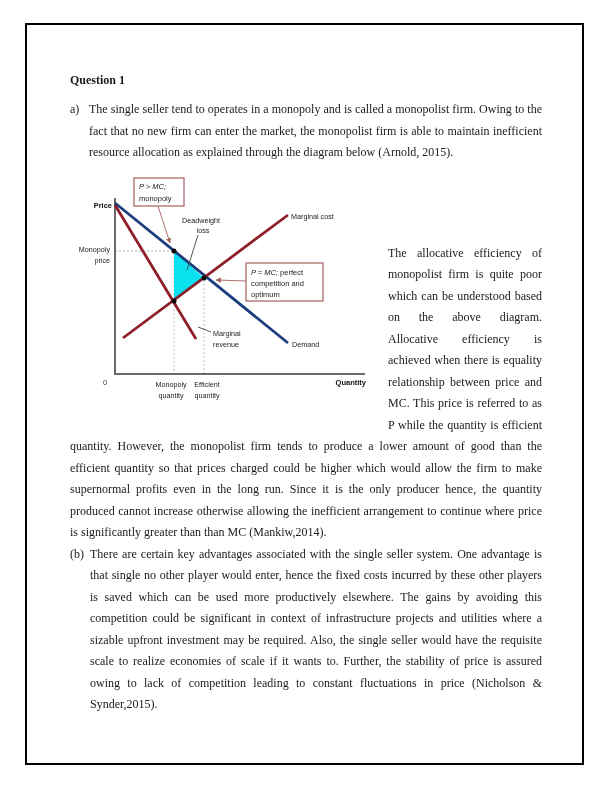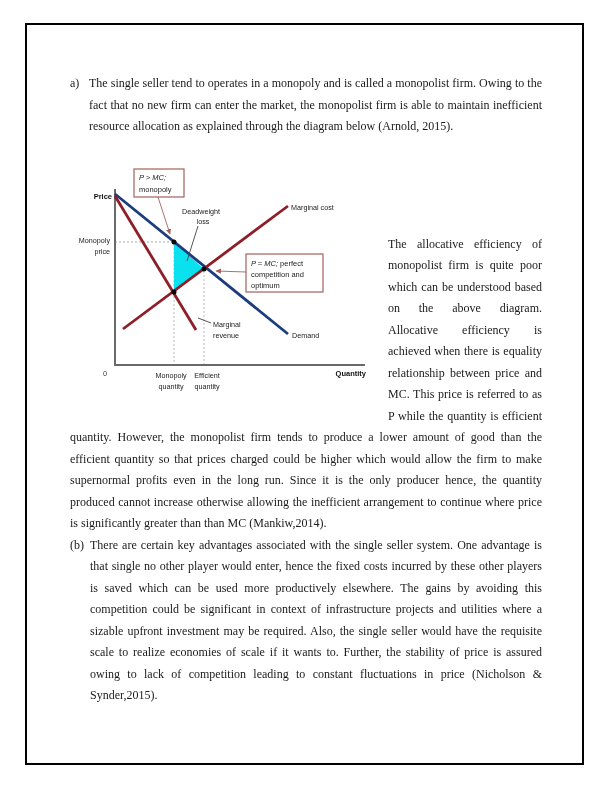--- a/index.html
+++ b/index.html
@@ -7,39 +7,40 @@
     width:612px; height:792px; position:relative; background:#ffffff;
     font-family:"Liberation Serif", serif; color:#1a1a1a; overflow:hidden;
   }
   .page-border {
     position:absolute; left:25px; top:23px; width:559px; height:742px;
     border:2px solid #000; box-sizing:border-box;
   }
   .content { position:absolute; left:70px; top:73px; width:472px; }
   .heading { font-size:12px; line-height:14px; font-weight:bold; margin:0 0 12px 0; }
   p { font-size:12px; line-height:21.5px; text-align:justify; margin:0; }
-  .hang-a  { padding-left:19px; text-indent:-19px; margin-bottom:29px; }
+  .hang-a  { padding-left:19px; text-indent:-19px; margin-bottom:12px; }
   .hang-b  { padding-left:20px; text-indent:-20px; clear:none; }
   .marker-a { display:inline-block; width:19px; text-indent:0; }
   .marker-b { display:inline-block; width:20px; text-indent:0; }
   .figure-float { float:left; width:318px; height:240px; }
   .side-spacer { height:67px; }
   .diagram-svg { display:block; font-family:"Liberation Sans", sans-serif; }
   .axis-label { font-size:7.5px; font-weight:bold; fill:#111; }
   .small-label { font-size:7.2px; fill:#222; }
   .origin-label { font-size:7.5px; fill:#444; }
   .callout-text { font-size:7.5px; fill:#222; }
 </style>
 </head>
 <body>
 
 <div class="page-border"></div>
 
 <div class="content">
 
+  <div class="heading">Question 1</div>
 
   <p class="hang-a"><span class="marker-a">a)</span><span>The single seller tend to operates in a monopoly and is called a monopolist firm. Owing to the fact that no new firm can enter the market, the monopolist firm is able to maintain inefficient resource allocation as explained through the diagram below  (Arnold, 2015).</span></p>
 
   <div class="figure-float">
     <svg class="diagram-svg" width="300" height="225" viewBox="0 0 300 225">
       <defs>
         <marker id="arrh" markerWidth="7" markerHeight="7" refX="5.5" refY="3" orient="auto">
           <path d="M0,0 L6,3 L0,6 z" fill="#a2625c"></path>
         </marker>
       </defs>

